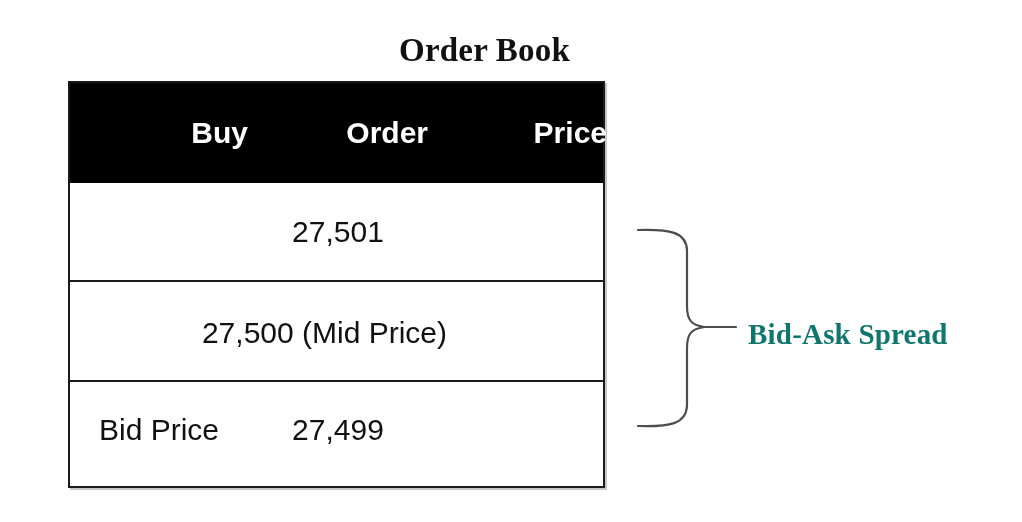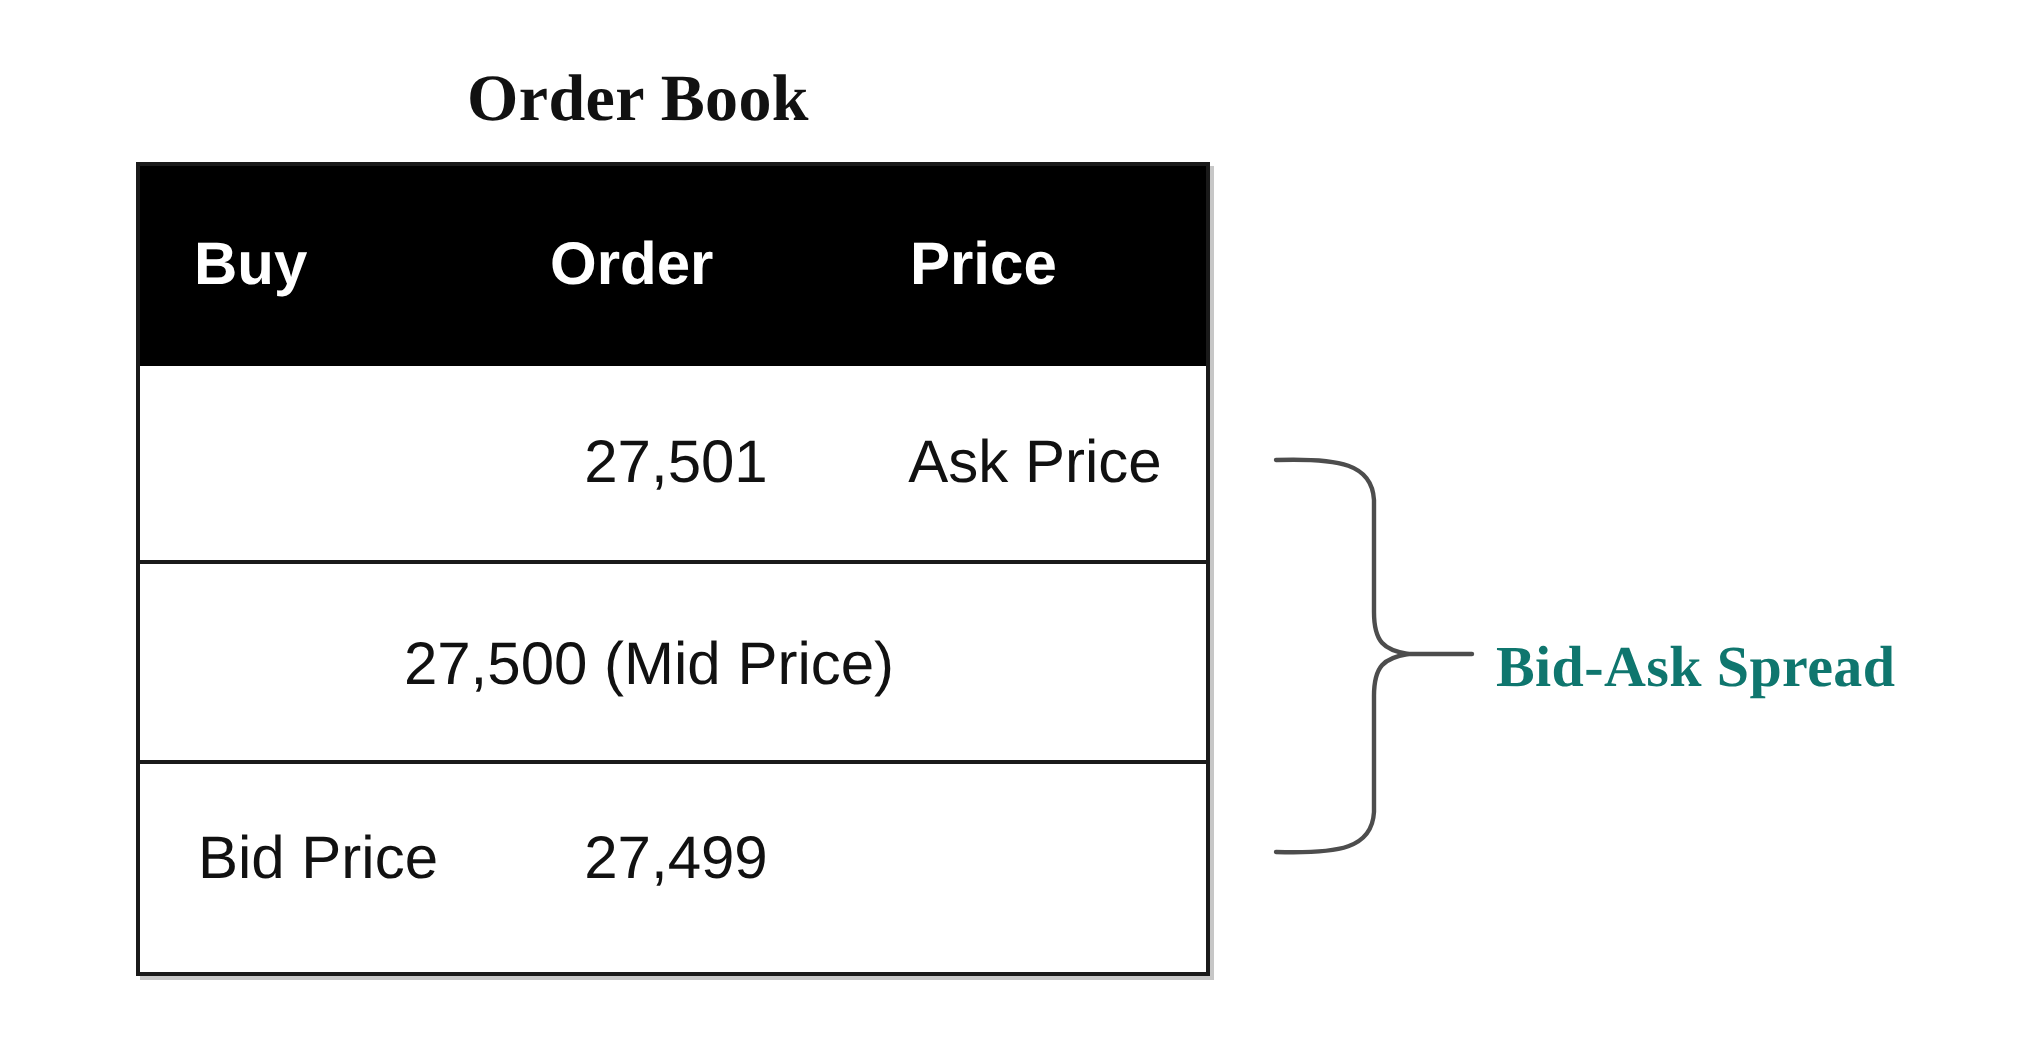--- a/index.html
+++ b/index.html
@@ -18,21 +18,21 @@
     background: #ffffff;
     overflow: hidden;
   }
 
   
   #page-title {
     position: absolute;
     left: 68px;
     top: 30px;
     width: 502px;
-    text-align: center;
+    text-align: right;
     font-family: "Liberation Serif", serif;
     font-weight: bold;
     font-size: 33px;
     line-height: 40px;
     color: #111111;
     letter-spacing: 0.2px;
     white-space: nowrap;
   }
 
   
@@ -54,26 +54,25 @@
     top: 0;
     width: 100%;
     height: 100px;
     background: #000000;
   }
   .tbl-header .cell {
     position: absolute;
     top: 0;
     height: 100px;
     line-height: 100px;
-    text-align: left;
+    text-align: right;
     color: #ffffff;
     font-weight: bold;
     font-size: 30px;
     white-space: nowrap;
-    padding-left: 27px;
   }
 
   .tbl-row {
     position: absolute;
     left: 0;
     width: 100%;
     box-sizing: border-box;
   }
   #row-ask {
     top: 100px;
@@ -146,21 +145,20 @@
 
     <div class="tbl-header">
       <div class="cell col-buy">Buy</div>
       <div class="cell col-price">Order</div>
       <div class="cell col-sell">Price</div>
     </div>
 
     <div class="tbl-row" id="row-ask">
       <div class="cell col-buy"></div>
       <div class="cell col-price">27,501</div>
-      <div class="cell col-sell ask-label">Ask Price</div>
     </div>
 
     <div class="tbl-row" id="row-mid">
       <div class="cell col-span">27,500 (Mid Price)</div>
     </div>
 
     <div class="tbl-row" id="row-bid">
       <div class="cell col-buy bid-label">Bid Price</div>
       <div class="cell col-price">27,499</div>
       <div class="cell col-sell"></div>

